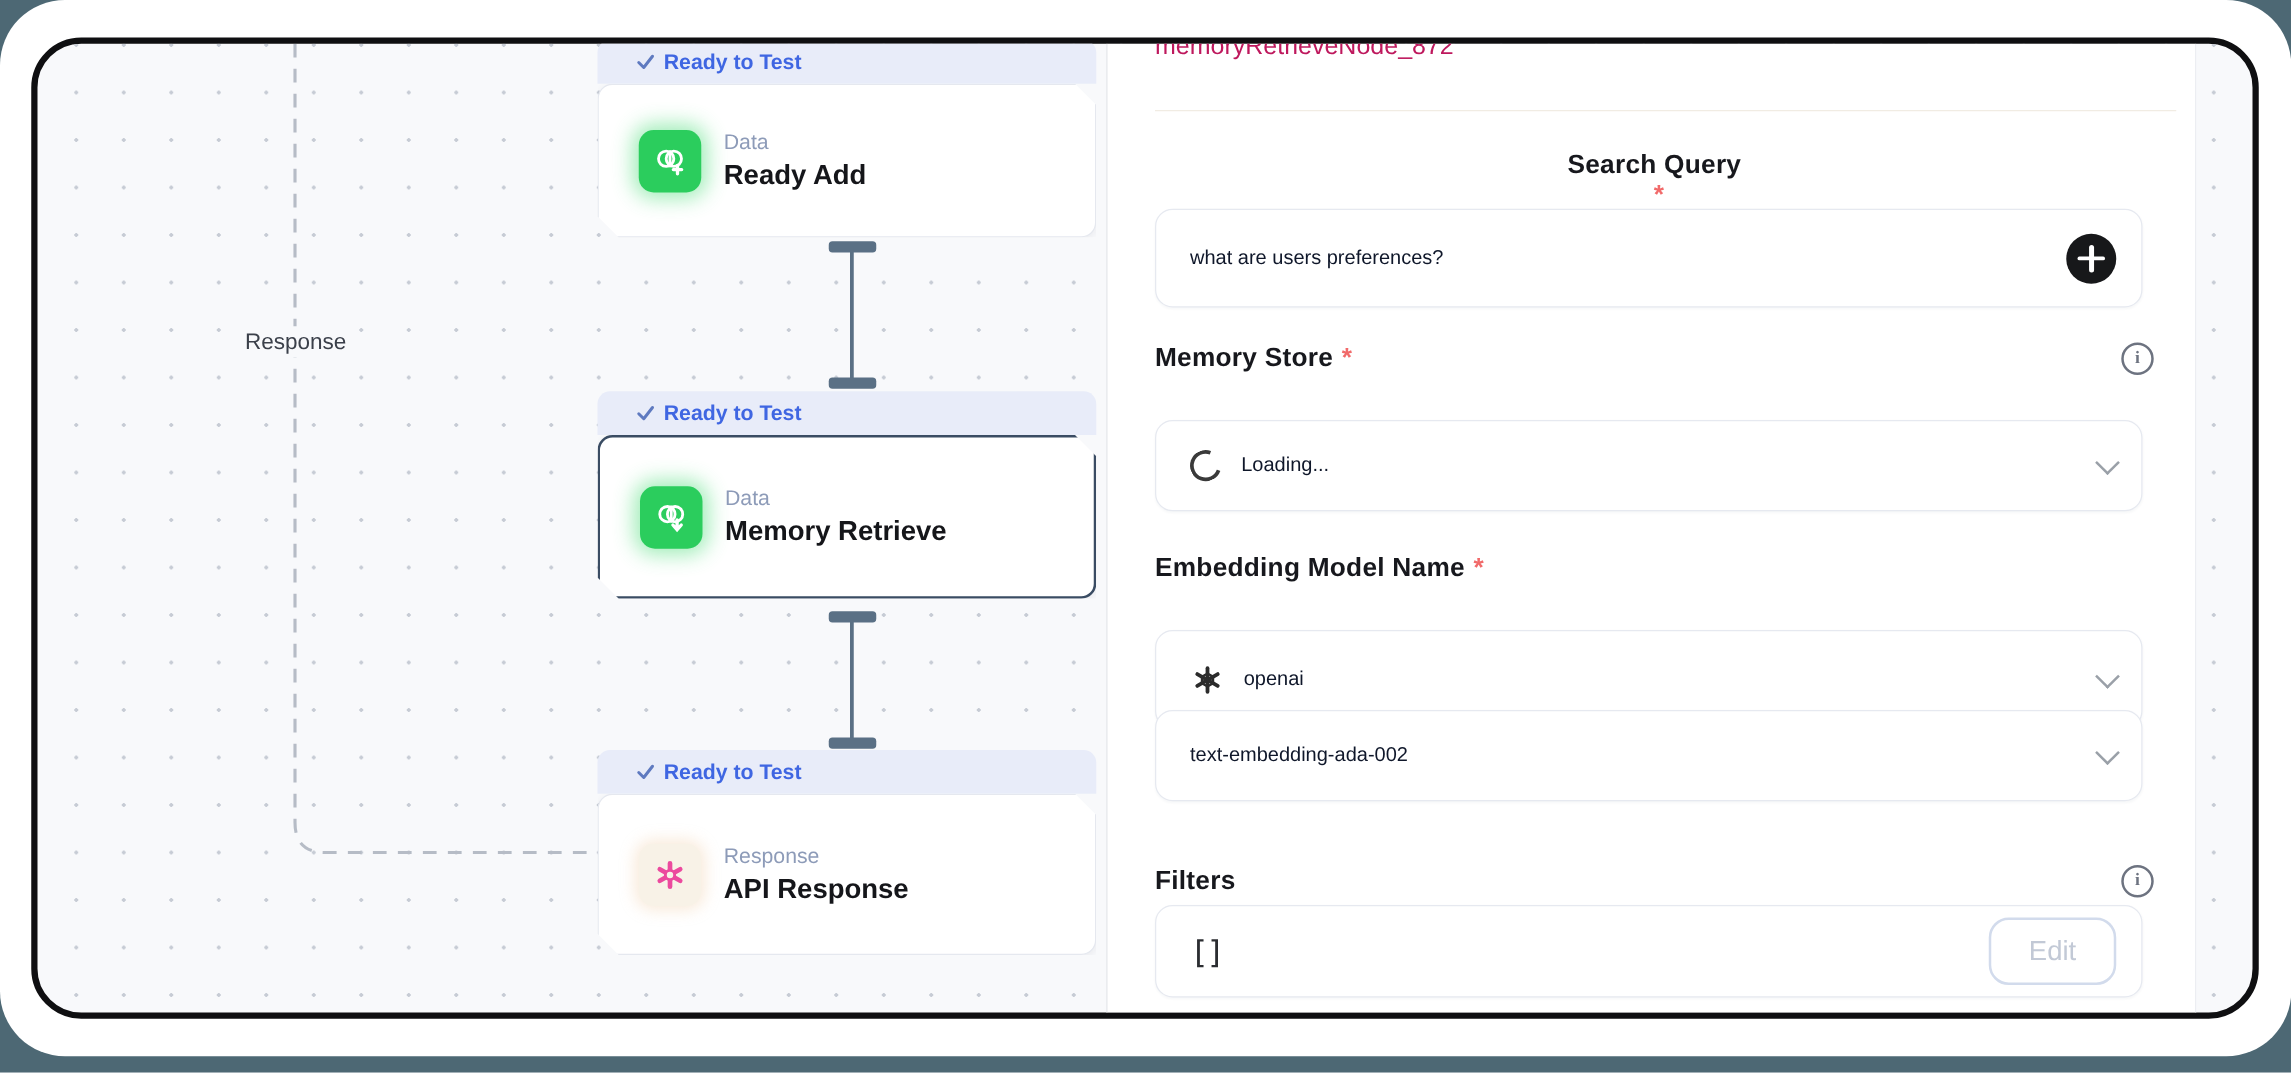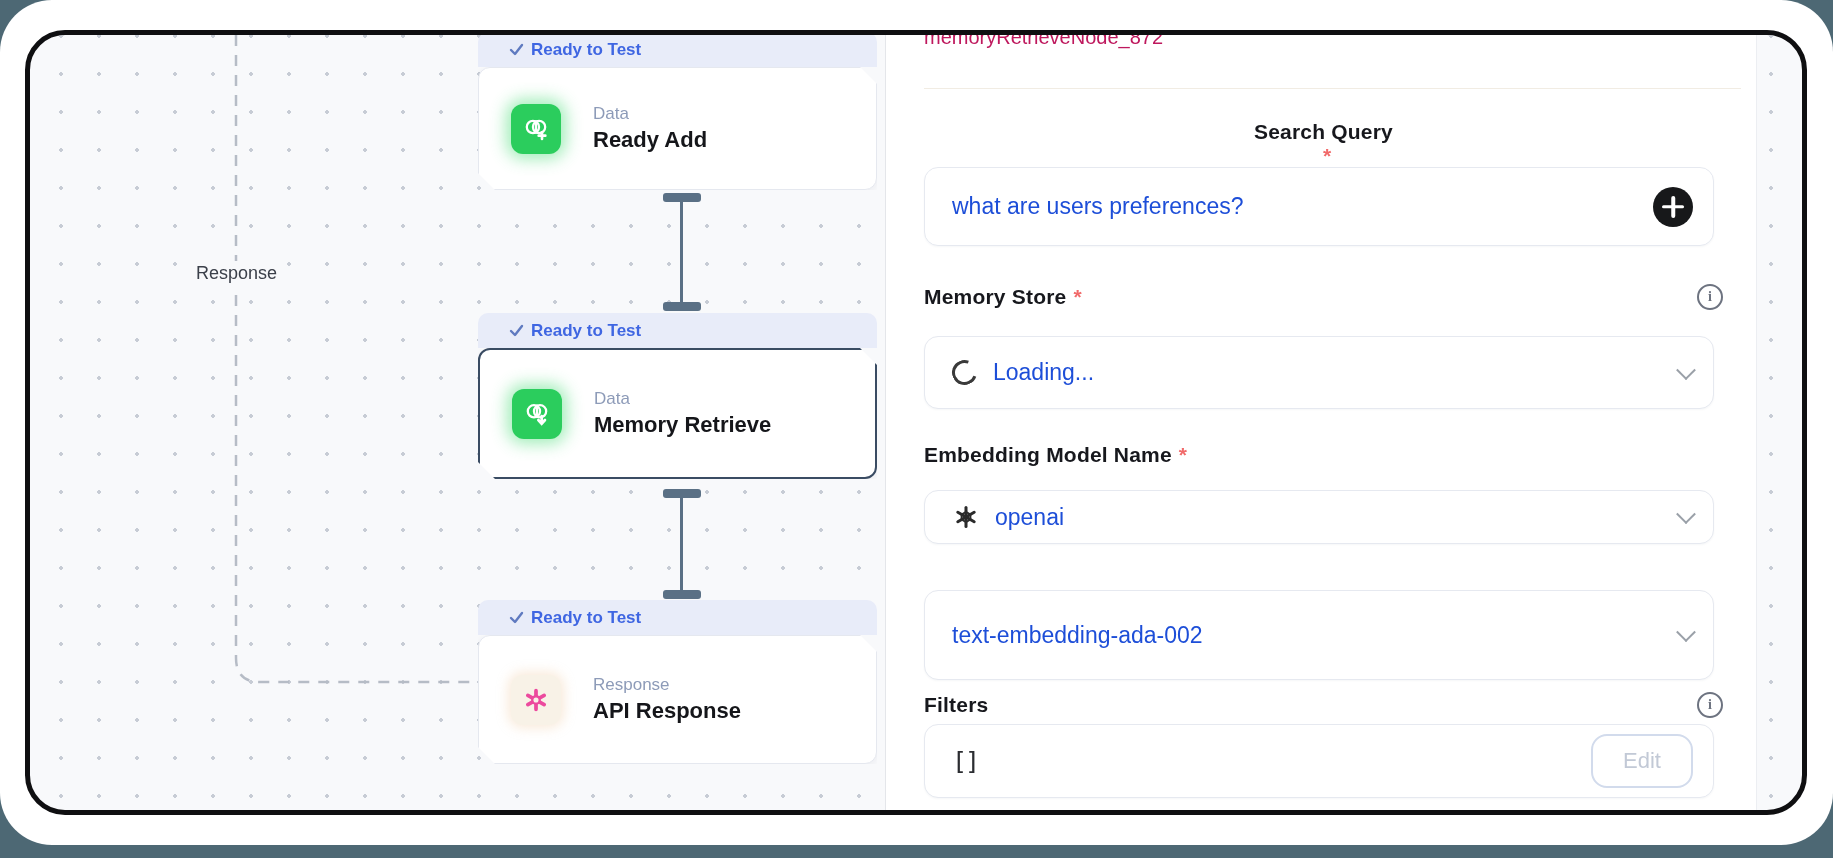--- a/index.html
+++ b/index.html
@@ -33,21 +33,21 @@
   .node { position:absolute; left:448px; width:399px; }
   .node-badge {
     height:35px; background:#e8ecf9; border-radius:10px 10px 0 0;
     display:flex; align-items:center; gap:6px; padding-left:30px;
     font-size:17px; font-weight:600; color:#3f66e2;
   }
   .node-card {
     background:#ffffff; border:1px solid #e5e8ef;
     border-radius:12px;
     clip-path:polygon(0 0, calc(100% - 17px) 0, 100% 17px, 100% 100%, 17px 100%, 0 calc(100% - 17px));
-    display:flex; align-items:center; gap:32px; padding-left:32px;
+    display:flex; align-items:center; gap:18px; padding-left:32px;
     box-shadow:0 2px 6px rgba(30,40,70,.06);
   }
   .node-card.selected { border:2px solid #3a4c63; }
   .icon-tile {
     width:50px; height:50px; border-radius:12px; flex:0 0 auto;
     display:flex; align-items:center; justify-content:center;
   }
   .icon-tile.green { background:#2bcd5d; box-shadow:0 0 16px 5px rgba(48,214,99,.45); }
   .icon-tile.cream { background:#f8f2e7; box-shadow:0 0 12px 3px rgba(238,196,150,.35); }
   .node-texts { display:flex; flex-direction:column; gap:3px; }
@@ -70,21 +70,21 @@
     margin-left:auto; width:26px; height:26px; border-radius:50%;
     border:2px solid #6d7380; color:#6d7380; font-size:14px; font-weight:700;
     display:flex; align-items:center; justify-content:center; font-family:"Liberation Serif", serif;
   }
   .box {
     position:absolute; left:38px; width:790px;
     background:#ffffff; border:1.5px solid #e6e9f0; border-radius:14px;
     display:flex; align-items:center; padding:0 20px 0 27px;
     box-shadow:0 1px 2px rgba(30,40,70,.04);
   }
-  .box-text { font-size:23px; color:#1d4ed8; }
+  .box-text { font-size:16px; color:#0f172a; }
   .chevron {
     margin-left:auto; width:14px; height:14px;
     border-right:2.5px solid #9aa0a8; border-bottom:2.5px solid #9aa0a8;
     transform:rotate(45deg) translate(-2px,-2px);
   }
   .plus-btn {
     margin-left:auto; width:40px; height:40px; border-radius:50%;
     background:#17181a; position:relative; flex:0 0 auto; cursor:pointer;
   }
   .plus-btn::before, .plus-btn::after {
@@ -200,51 +200,51 @@
 
       <div class="field-label-row" style="top:85px;flex-direction:column;">
         <span class="field-label">Search Query</span>
         <span class="req">*</span>
       </div>
       <div class="box" style="top:132px; height:79px;">
         <span class="box-text">what are users preferences?</span>
         <div class="plus-btn"></div>
       </div>
 
-      <div class="field-label-row" style="top:249px;">
+      <div class="field-label-row" style="top:239px;">
         <span class="field-label">Memory Store</span>
         <span class="req">*</span>
         <span class="info-icon">i</span>
       </div>
       <div class="box" style="top:301px; height:73px;">
         <span class="spinner"></span>
         <span class="box-text">Loading...</span>
         <span class="chevron"></span>
       </div>
 
       <div class="field-label-row" style="top:408px;text-align:right;">
         <span class="field-label">Embedding Model Name</span>
         <span class="req">*</span>
       </div>
-      <div class="box" style="top:455px; height:54px;">
+      <div class="box" style="top:469px; height:79px;">
         <svg class="openai-logo" width="28" height="28" viewBox="0 0 24 24">
           <g fill="#2b2b2b">
             <rect x="10.7" y="2.6" width="2.6" height="9.4" rx="1.3"></rect>
             <rect x="10.7" y="2.6" width="2.6" height="9.4" rx="1.3" transform="rotate(60 12 12)"></rect>
             <rect x="10.7" y="2.6" width="2.6" height="9.4" rx="1.3" transform="rotate(120 12 12)"></rect>
             <rect x="10.7" y="2.6" width="2.6" height="9.4" rx="1.3" transform="rotate(180 12 12)"></rect>
             <rect x="10.7" y="2.6" width="2.6" height="9.4" rx="1.3" transform="rotate(240 12 12)"></rect>
             <rect x="10.7" y="2.6" width="2.6" height="9.4" rx="1.3" transform="rotate(300 12 12)"></rect>
           </g>
           <polygon points="12,7.6 15.8,9.8 15.8,14.2 12,16.4 8.2,14.2 8.2,9.8" fill="none" stroke="#2b2b2b" stroke-width="1.6"></polygon>
         </svg>
         <span class="box-text">openai</span>
         <span class="chevron"></span>
       </div>
-      <div class="box" style="top:555px; height:90px;">
+      <div class="box" style="top:533px; height:73px;">
         <span class="box-text">text-embedding-ada-002</span>
         <span class="chevron"></span>
       </div>
 
       <div class="field-label-row" style="top:657px;">
         <span class="field-label">Filters</span>
         <span class="info-icon">i</span>
       </div>
       <div class="box" style="top:689px; height:74px;">
         <span class="filters-value">[]</span>

